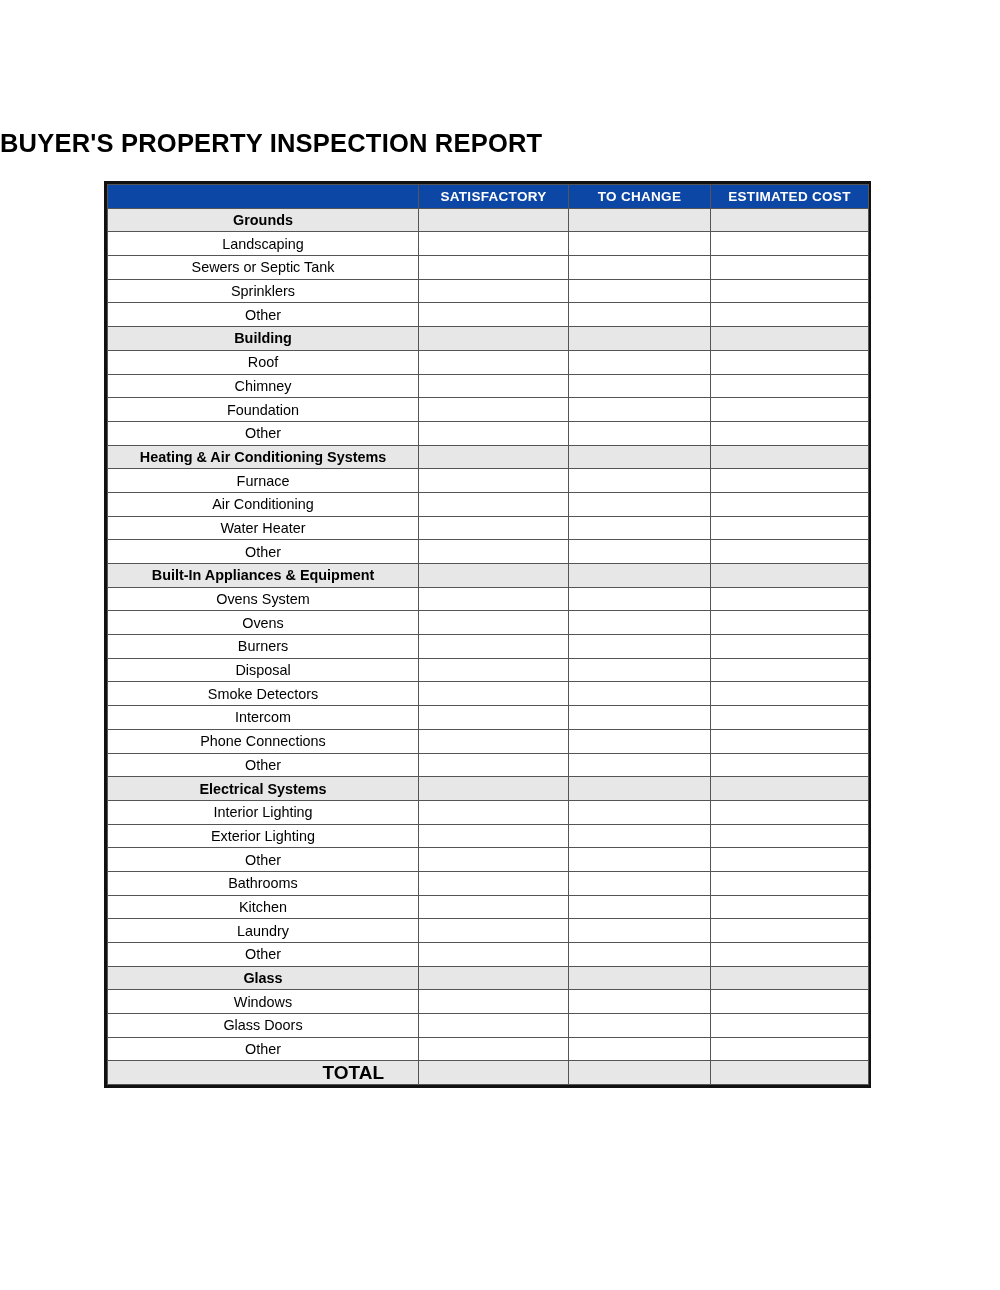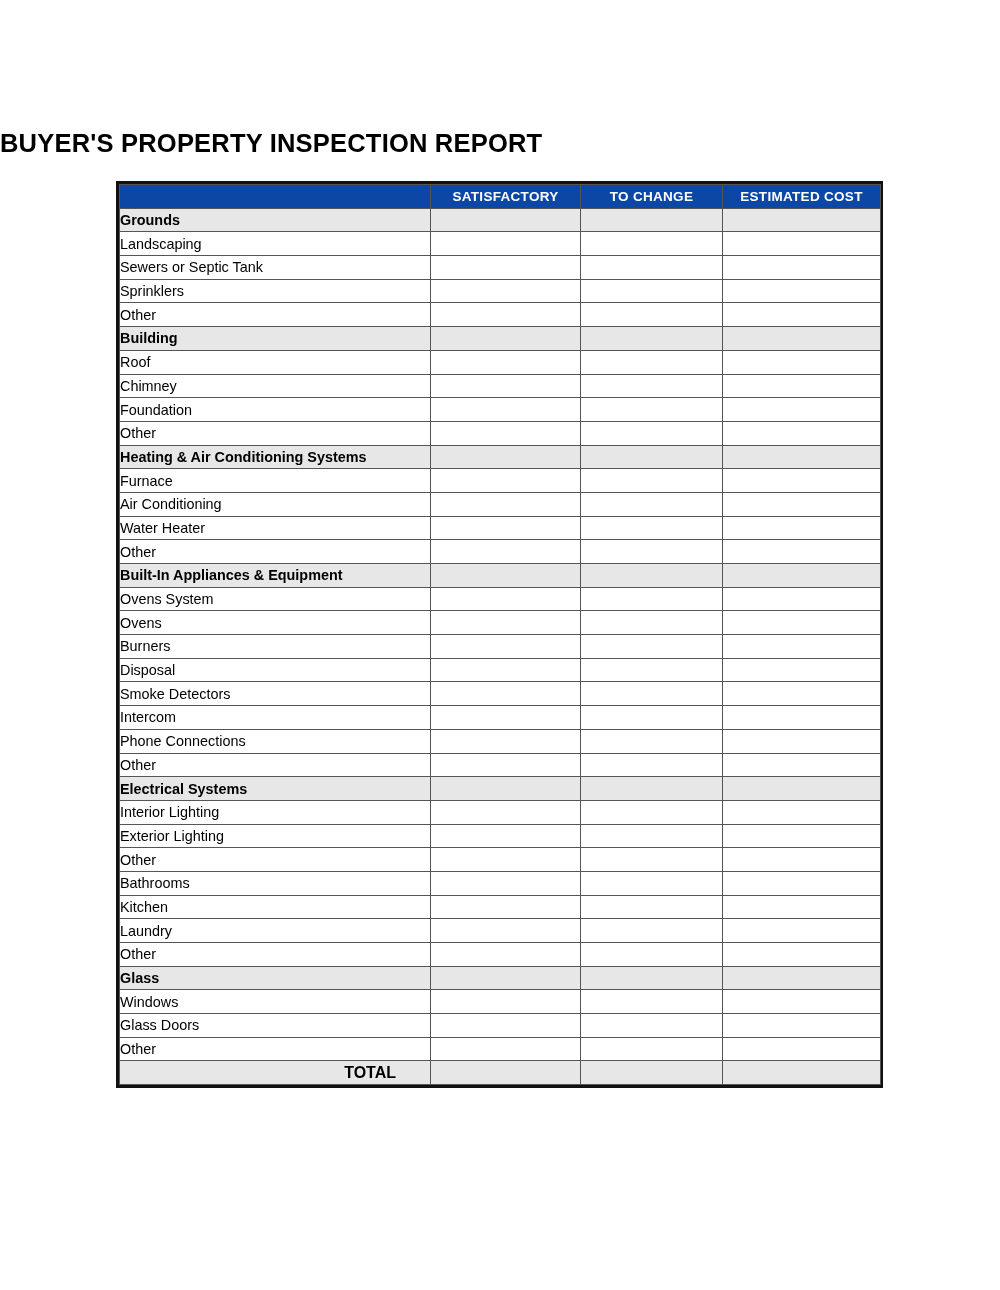--- a/index.html
+++ b/index.html
@@ -28,21 +28,21 @@
     width: 1000px;
     font-size: 25.5px;
     font-weight: bold;
     letter-spacing: 0.2px;
     line-height: 30px;
     color: #000000;
     margin-top: 16px;
   }
   .table-wrap {
     position: absolute;
-    left: 116px;
+    left: 104px;
     top: 181px;
     width: 767px;
     border: 3px solid #111111;
     box-sizing: border-box;
     background: #ffffff;
   }
   table.report {
     border-collapse: collapse;
     width: 100%;
     table-layout: fixed;
@@ -76,20 +76,21 @@
   thead tr th.h-item {
     background: #0d47a5;
   }
 
   
   td.item {
     font-size: 14.4px;
     color: #000000;
     padding-left: 8px;
     white-space: nowrap;
+    text-align: center;
   }
   td.blank {
     background: #ffffff;
   }
 
   
   tr.section td {
     background-color: #e7e7e7;
     background-image:
       radial-gradient(#dcdcdc 0.6px, transparent 0.6px),
@@ -106,21 +107,21 @@
   tr.total td {
     background-color: #e7e7e7;
     background-image:
       radial-gradient(#dcdcdc 0.6px, transparent 0.6px),
       radial-gradient(#dcdcdc 0.6px, transparent 0.6px);
     background-size: 4px 4px, 4px 4px;
     background-position: 0 0, 2px 2px;
   }
   tr.total td.item {
     font-weight: bold;
-    font-size: 16px;
+    font-size: 19px;
     text-align: right;
     padding-right: 34px;
     padding-left: 0;
   }
 </style>
 </head>
 <body>
 
 <div class="page">
 

